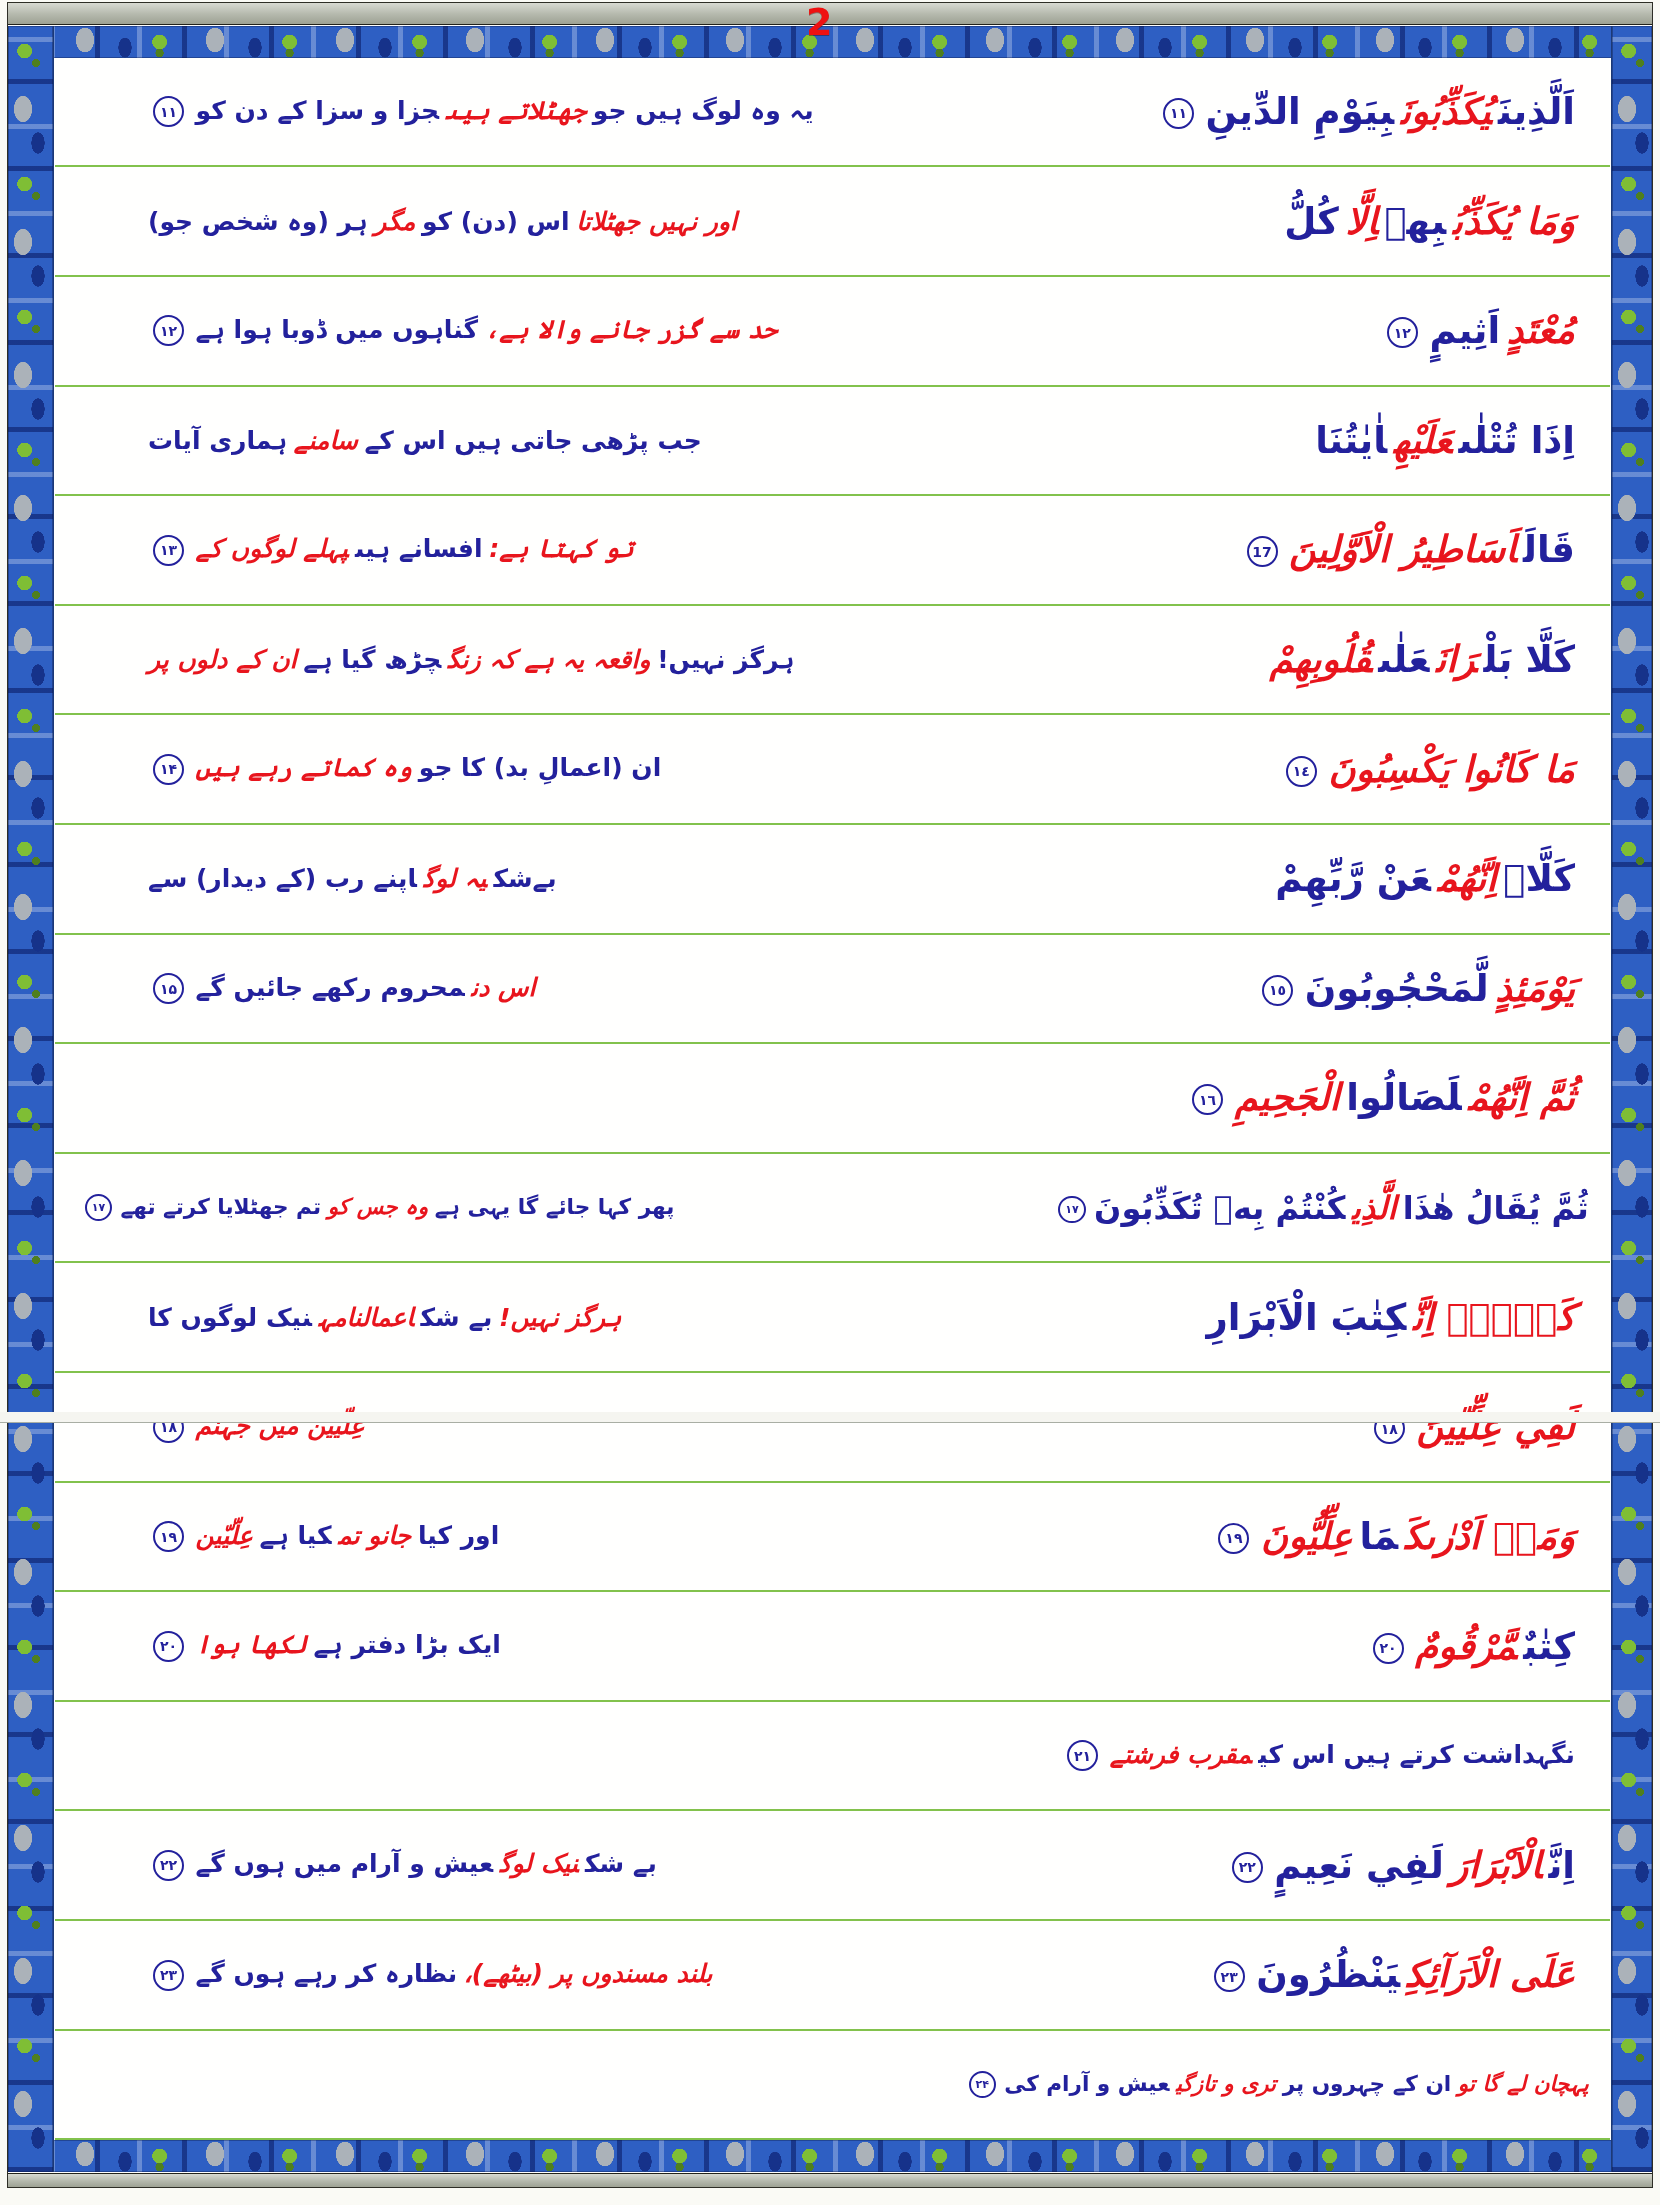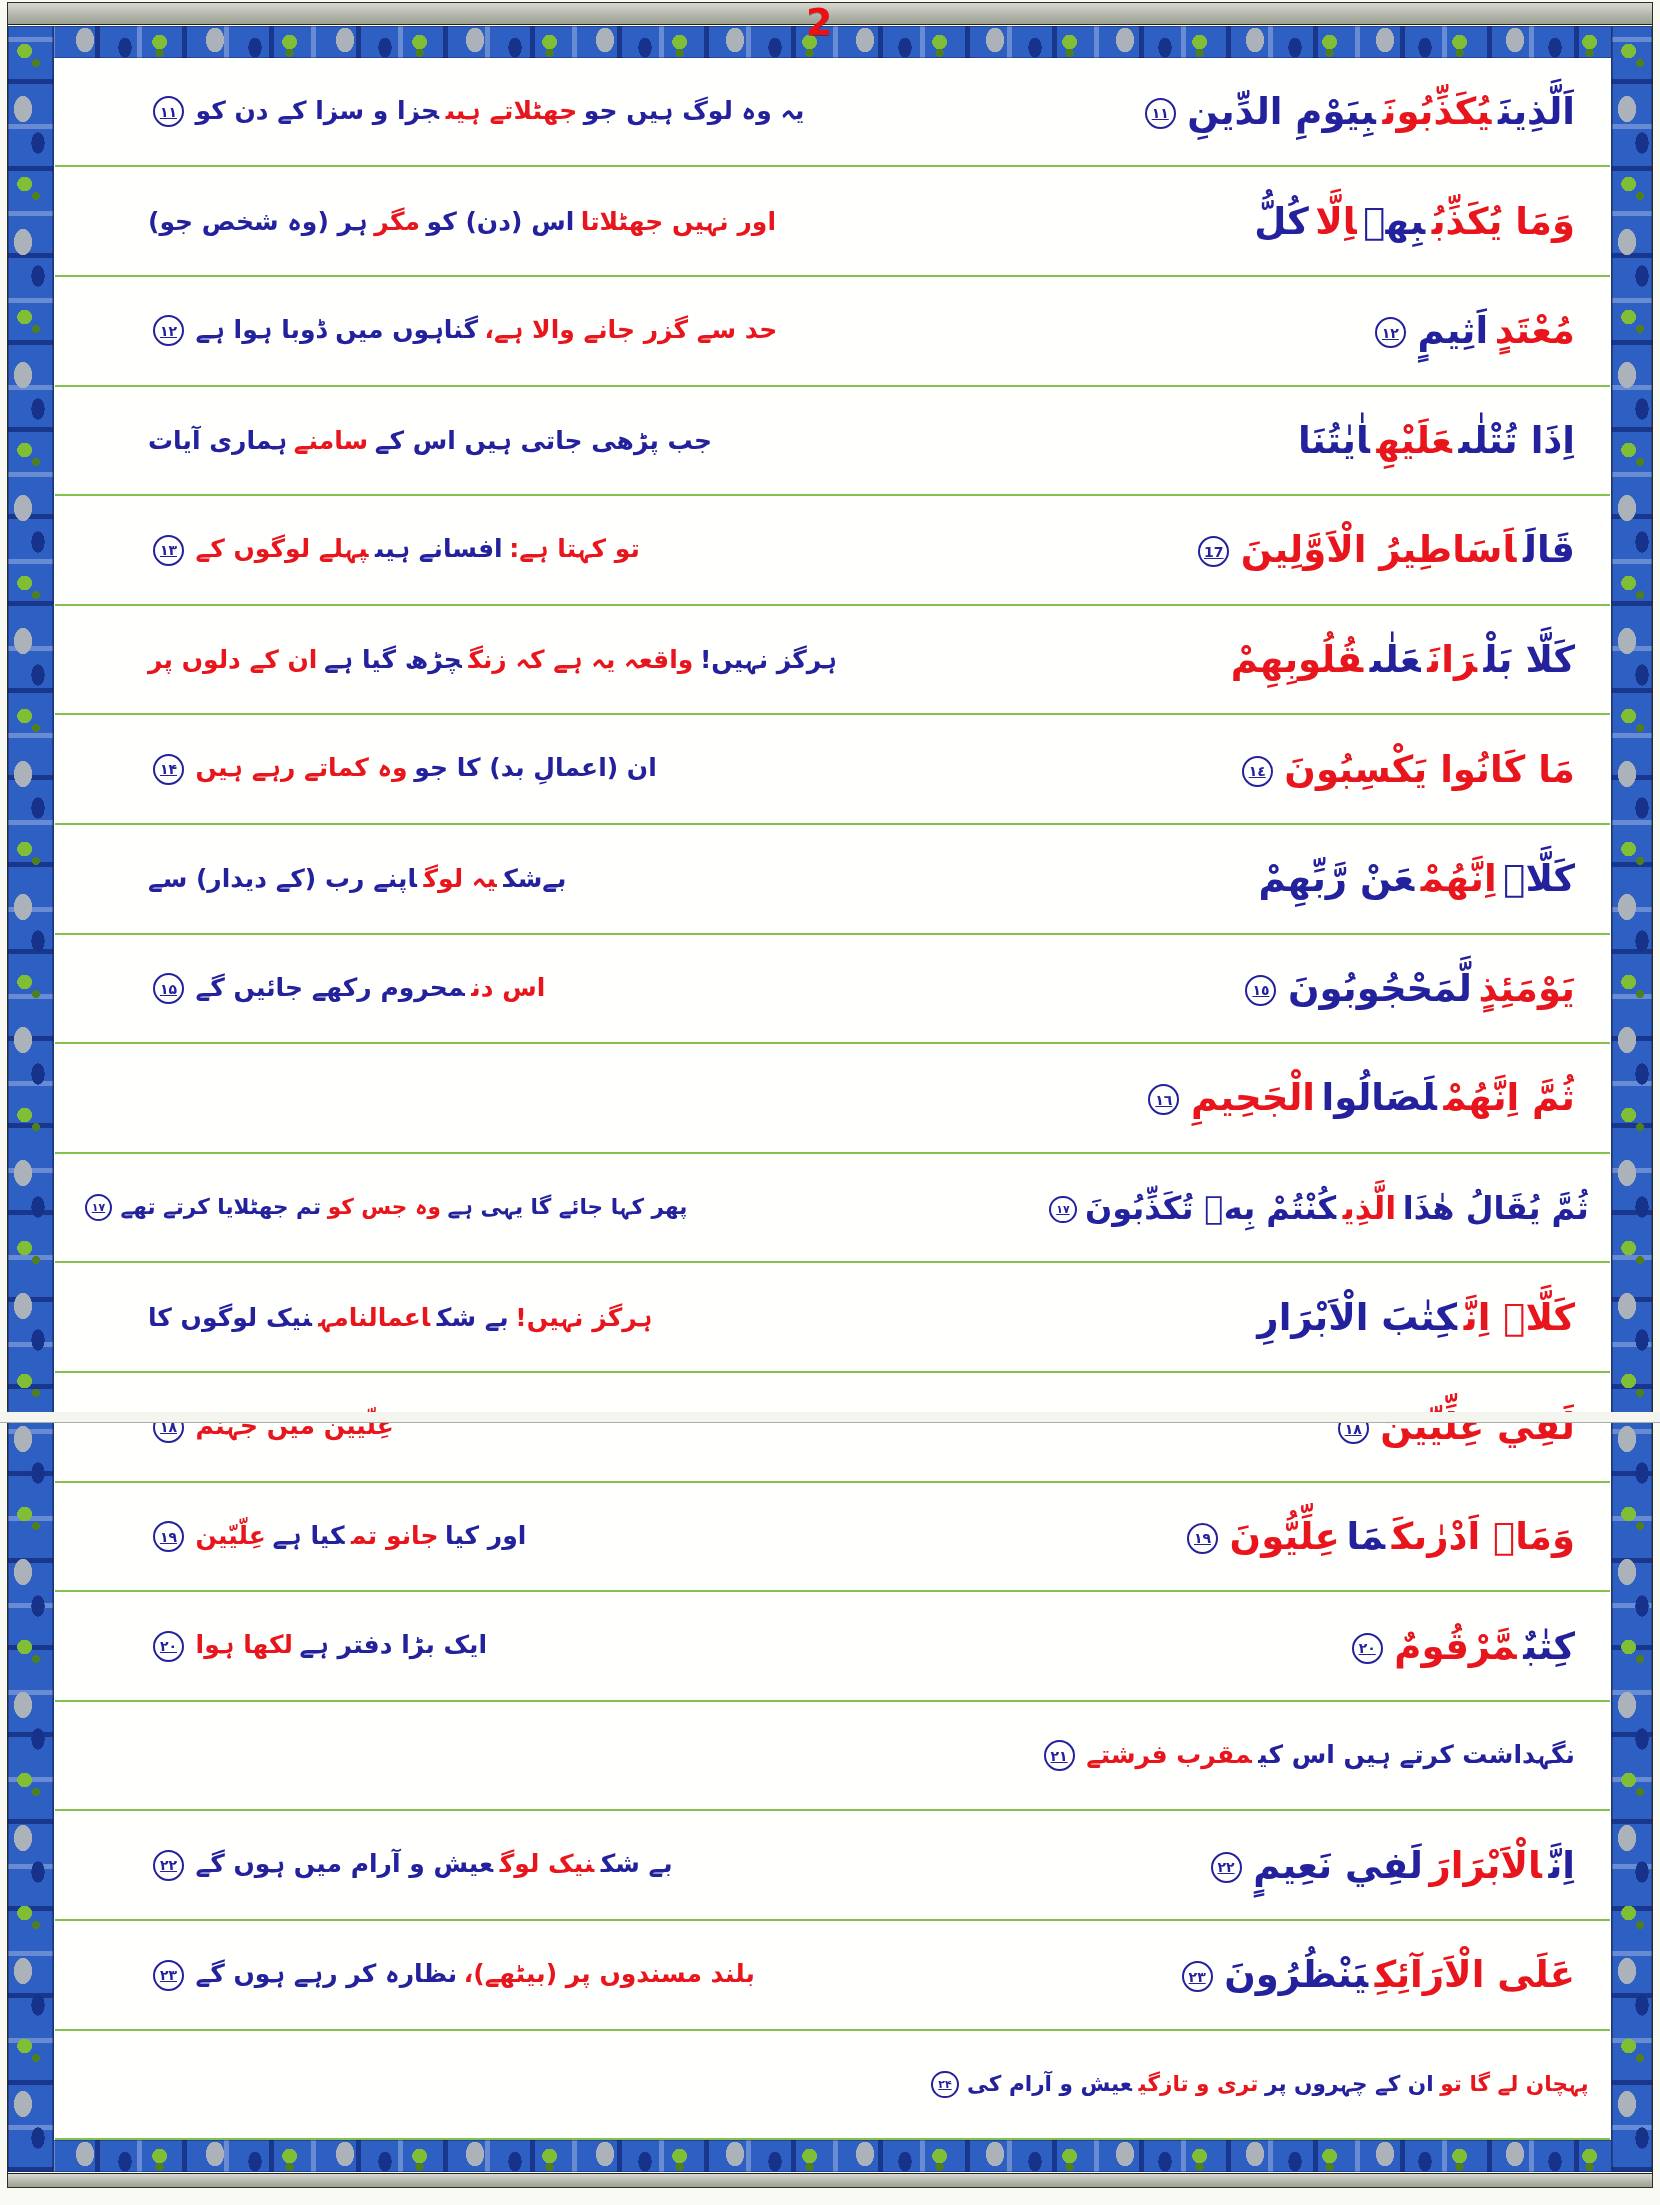--- a/index.html
+++ b/index.html
@@ -38,24 +38,24 @@
            display:flex;flex-direction:column;direction:rtl;}
   .verse-row{flex:1 1 0;min-height:0;display:flex;align-items:center;justify-content:space-between;
            border-bottom:2.5px solid var(--sep,#82c24c);padding:0 32px 0 90px;white-space:nowrap;overflow:hidden;}
   .verse-row.compact{padding:0 18.3px 0 25px;}
   .arabic-text{font-size:37px;font-weight:bold;letter-spacing:0px;}
   .urdu-text{font-size:25px;font-weight:bold;}
   .compact .arabic-text{font-size:32px;}
   .compact .urdu-text{font-size:21.6px;}
   .seg{margin:0 3.3px;}
   .c-blue{color:var(--blue,#23219c);}
-  .c-red{color:var(--red,#e8151d);}
+  .c-red{color:var(--red,#e8151d);font-style:italic;}
   .vmark{display:inline-flex;align-items:center;justify-content:center;box-sizing:border-box;
          width:31px;height:31px;border:2.5px solid var(--blue,#23219c);border-radius:50%;
-         color:var(--blue,#23219c);font-size:14px;font-weight:bold;margin:0 8.3px;vertical-align:middle;text-decoration:underline;}
+         color:var(--blue,#23219c);font-size:14px;font-weight:bold;margin:0 8.3px;vertical-align:middle;}
   .compact .vmark{width:27.5px;height:27.5px;font-size:11px;margin:0 5px;}
   .seam{position:absolute;left:0;right:0;top:1412px;height:10px;background:#f5f5f0;
         border-bottom:1.7px solid #a9aea4;z-index:6;}
 </style>
 </head>
 <body>
 
 <div class="page">
   <div class="page-number">2</div>
   <div class="frame">

